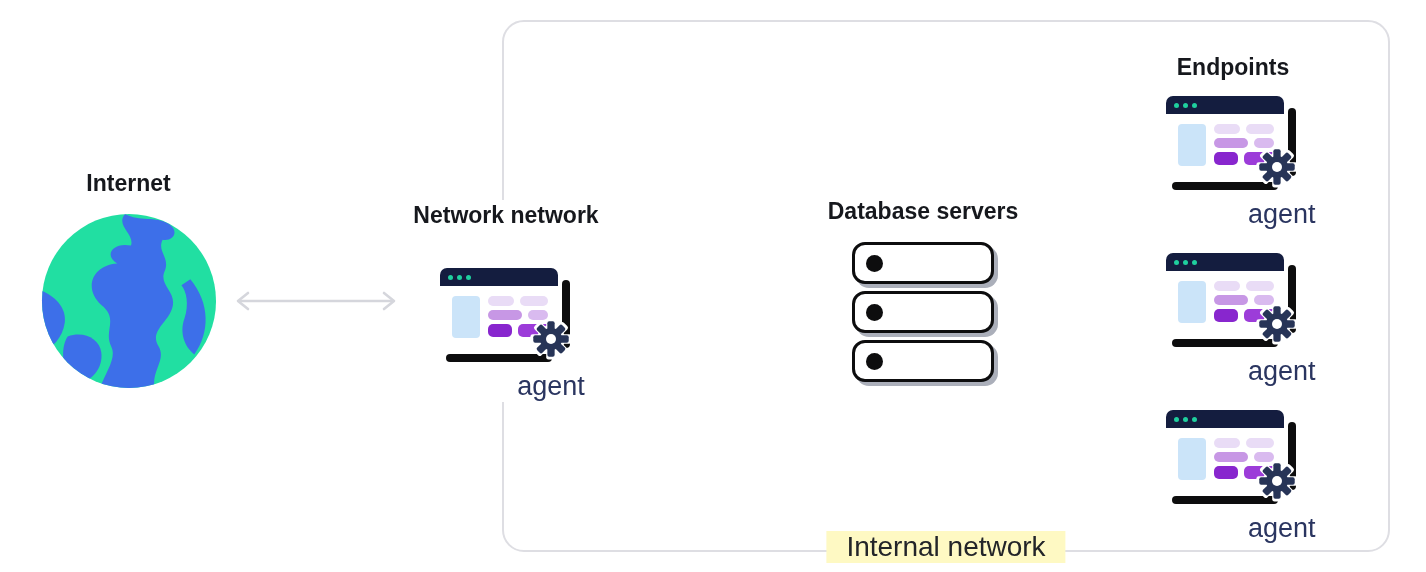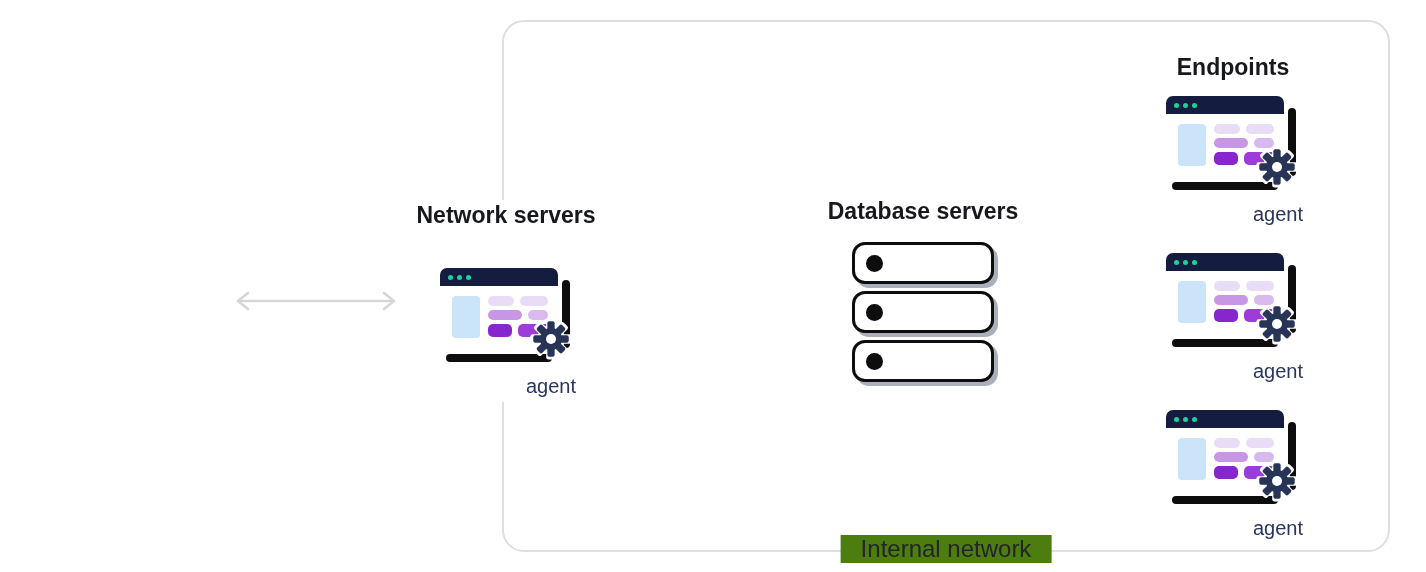--- a/index.html
+++ b/index.html
@@ -21,21 +21,21 @@
   }
   *{margin:0;padding:0;box-sizing:border-box;}
   html,body{background:#fff;}
   body{font-family:"Liberation Sans", sans-serif;}
   .stage{position:relative;width:1426px;height:572px;background:#fff;overflow:hidden;}
 
   
   .net-box{position:absolute;left:502px;top:20px;width:888px;height:532px;
     border:2px solid var(--border-gray);border-radius:22px;}
   .net-box-label{position:absolute;left:50%;bottom:-13px;transform:translateX(-50%);
-    background:#4d7c0f;padding:0 20px;font-size:24px;color:#232529;white-space:nowrap;}
+    background:#fef9c3;padding:0 20px;font-size:28px;color:#232529;white-space:nowrap;}
 
   
   .heading{font-size:23px;font-weight:700;color:var(--ink);text-align:center;line-height:30px;}
 
   
   .internet-group{position:absolute;left:30px;top:168px;width:197px;text-align:center;}
   .globe{display:block;margin:14px auto 0 auto;}
 
   
   .arrow{position:absolute;left:234px;top:289px;}
@@ -70,42 +70,65 @@
   .p1a{left:48px;top:28px;width:26px;height:10px;background:var(--pl);}
   .p1b{left:80px;top:28px;width:28px;height:10px;background:var(--pl);}
   .p2a{left:48px;top:42px;width:34px;height:10px;background:var(--pm);}
   .p2b{left:88px;top:42px;width:20px;height:10px;background:var(--pm2);}
   .p3a{left:48px;top:56px;width:24px;height:13px;background:var(--pd);}
   .p3b{left:78px;top:56px;width:34px;height:13px;background:var(--pd2);
     clip-path:polygon(0 0,100% 0,100% 40%,80% 100%,0 100%);}
   .ai-rbar{position:absolute;left:122px;top:12px;width:8px;height:68px;background:var(--near-black);border-radius:4px;}
   .ai-bbar{position:absolute;left:6px;top:86px;width:106px;height:8px;background:var(--near-black);border-radius:4px;}
   .ai-gear{position:absolute;left:88px;top:48px;}
-  .agent-label{font-size:20px;color:var(--agent-ink);text-align:center;padding-left:90px;margin-top:12px;line-height:24px;}
+  .agent-label{font-size:27px;color:var(--agent-ink);text-align:center;padding-left:90px;margin-top:12px;line-height:24px;}
 </style>
 </head>
 <body>
 
 <div class="stage">
 
   <div class="net-box">
     <div class="net-box-label">Internal network</div>
   </div>
 
+  <div class="internet-group">
+    <div class="heading">Internet</div>
+    <svg class="globe" width="178" height="178" viewBox="0 0 180 180">
+      <defs>
+          <clipPath id="gclip">
+            <circle cx="90" cy="90" r="88"></circle>
+          </clipPath>
+        </defs>
+      <circle cx="90" cy="90" r="88" fill="#21DFA2"></circle>
+      <g clip-path="url(#gclip)" fill="#3D6FE9">
+        <path d="M86,2 C76,14 96,22 92,34 C74,30 64,44 78,52 C52,54 44,78 62,94
+                 C80,108 64,120 72,136 C78,148 66,162 60,180 L116,180
+                 C112,160 128,150 120,136 C110,120 130,112 134,96
+                 C138,80 120,74 126,60 C132,46 118,40 124,28
+                 C134,30 142,20 130,12 C118,4 100,10 86,2 Z"></path>
+        <path d="M152,68 C172,92 172,122 156,144 C146,136 141,122 146,108
+                 C151,93 148,80 143,74 Z"></path>
+        <path d="M-2,78 C14,84 27,96 25,112 C23,128 10,140 -2,144 Z"></path>
+        <path d="M28,126 C44,120 60,128 62,142 C64,158 52,172 36,174
+                 C22,162 20,138 28,126 Z"></path>
+      </g>
+    </svg>
+  </div>
 
   <svg class="arrow" width="164" height="24" viewBox="0 0 164 24">
     <g stroke="#D5D6DC" stroke-width="2.6" fill="none" stroke-linecap="round" stroke-linejoin="round">
       <line x1="5" y1="12" x2="159" y2="12"></line>
       <polyline points="14,4 4,12 14,20"></polyline>
       <polyline points="150,4 160,12 150,20"></polyline>
     </g>
   </svg>
 
   <div class="gateway-group">
-    <div class="heading">Network servers</div>
+    <div class="heading">Network network</div>
 
     <div class="agent-icon">
       <div class="ai-win">
         <div class="ai-top">
           <span class="ai-dot"></span>
           <span class="ai-dot"></span>
           <span class="ai-dot"></span>
         </div>
         <div class="ai-side"></div>
         <div class="p p1a"></div>

